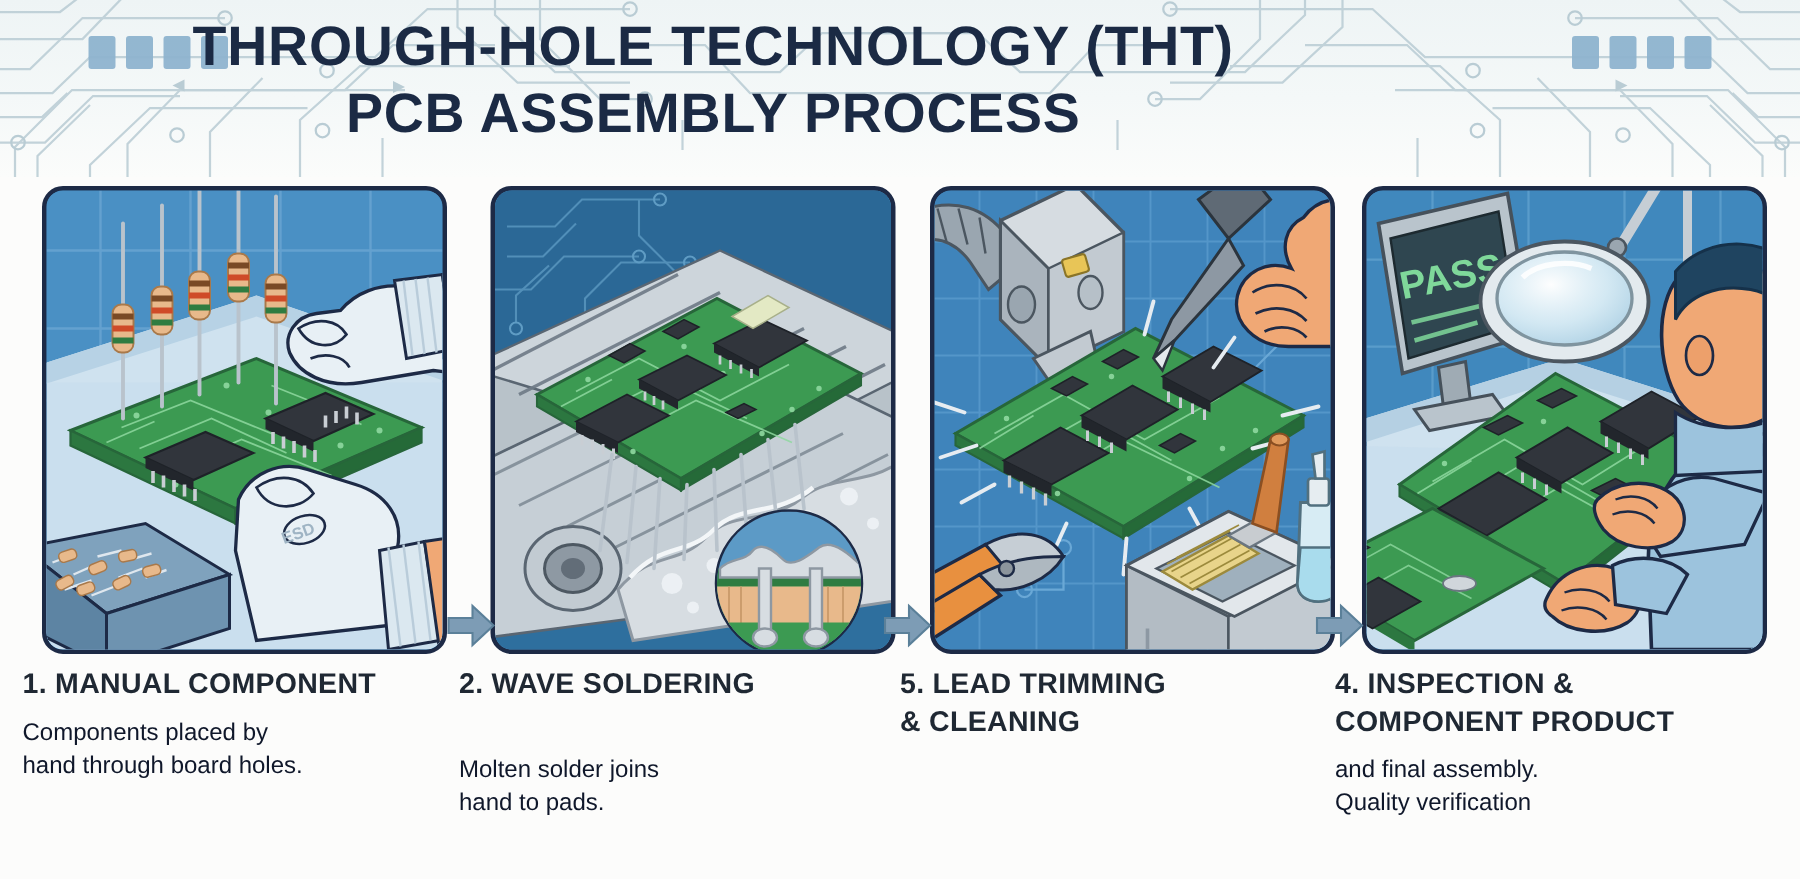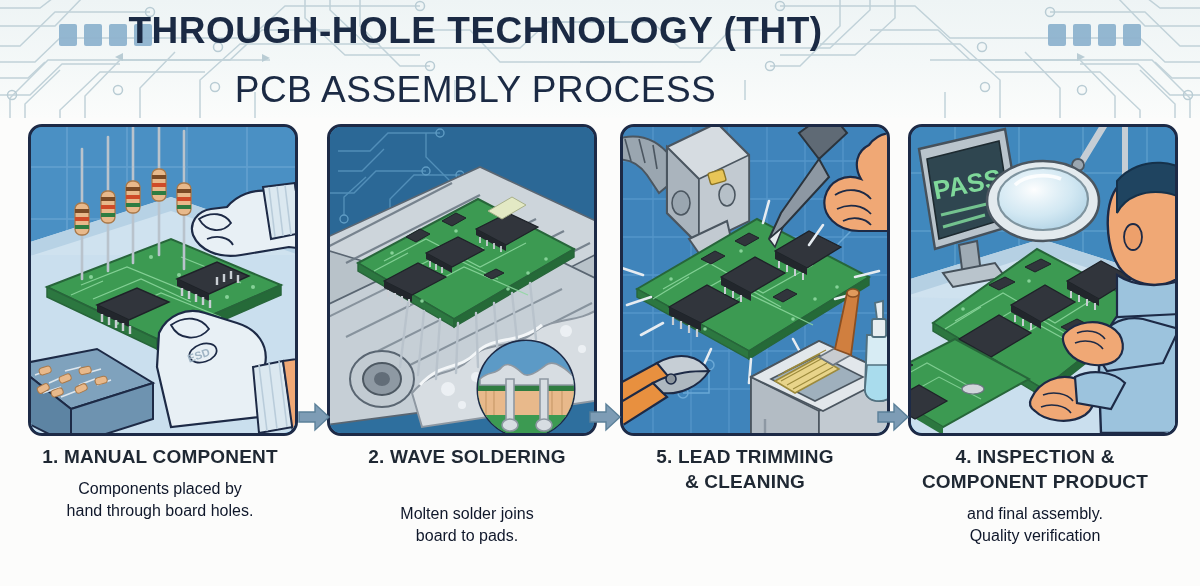--- a/index.html
+++ b/index.html
@@ -19,22 +19,22 @@
   }
   .header .circuitry{position:absolute;left:0;top:0;width:1200px;height:118px;}
   .title-wrap{
     position:absolute;left:0;top:8px;width:951px;text-align:center;z-index:4;
   }
   .title-l1{
     font-size:37px;font-weight:bold;color:#1b2a44;letter-spacing:.5px;
     line-height:45px;white-space:nowrap;
   }
   .title-l2{
-    font-size:37px;font-weight:normal;color:#1b2a44;letter-spacing:.5px;
-    line-height:45px;white-space:nowrap;margin-top:14px;
+    font-size:37px;font-weight:bold;color:#1b2a44;letter-spacing:.5px;
+    line-height:45px;white-space:nowrap;
   }
 
   
   .panels{position:absolute;left:0;top:124px;width:1200px;height:308px;}
   .panel{
     position:absolute;top:0;width:264px;height:306px;
     border:3px solid #1d2a46;border-radius:14px;
     overflow:hidden;background:#4a90c4;
   }
   .p1{left:28px;}
@@ -44,23 +44,23 @@
   .panel svg{display:block;width:100%;height:100%;}
 
   
   .arrow{position:absolute;width:34px;height:34px;top:276px;}
   .a1{left:297px;}
   .a2{left:588px;}
   .a3{left:876px;}
 
   
   .captions{position:absolute;left:0;top:444px;width:1200px;height:130px;}
-  .caption{position:absolute;top:0;width:290px;text-align:center;}
+  .caption{position:absolute;top:0;width:290px;}
   .c1{left:15px;}
-  .c2{left:322px;}
+  .c2{left:306px;}
   .c3{left:600px;}
   .c4{left:890px;}
   .cap-title{
     font-size:19px;font-weight:bold;color:#1f2833;line-height:25px;
     letter-spacing:.2px;
   }
   .cap-desc{
     margin-top:9px;font-size:16px;color:#0f172a;line-height:22px;
   }
 </style>
@@ -827,21 +827,21 @@
       </div>
     </div>
 
     <div class="caption c2">
       <div class="cap-title">
         <div>2. WAVE SOLDERING</div>
         <div>&nbsp;</div>
       </div>
       <div class="cap-desc">
         <div>Molten solder joins</div>
-        <div>board to pads.</div>
+        <div>hand to pads.</div>
       </div>
     </div>
 
     <div class="caption c3">
       <div class="cap-title">
         <div>5. LEAD TRIMMING</div>
         <div>&amp; CLEANING</div>
       </div>
     </div>
 

